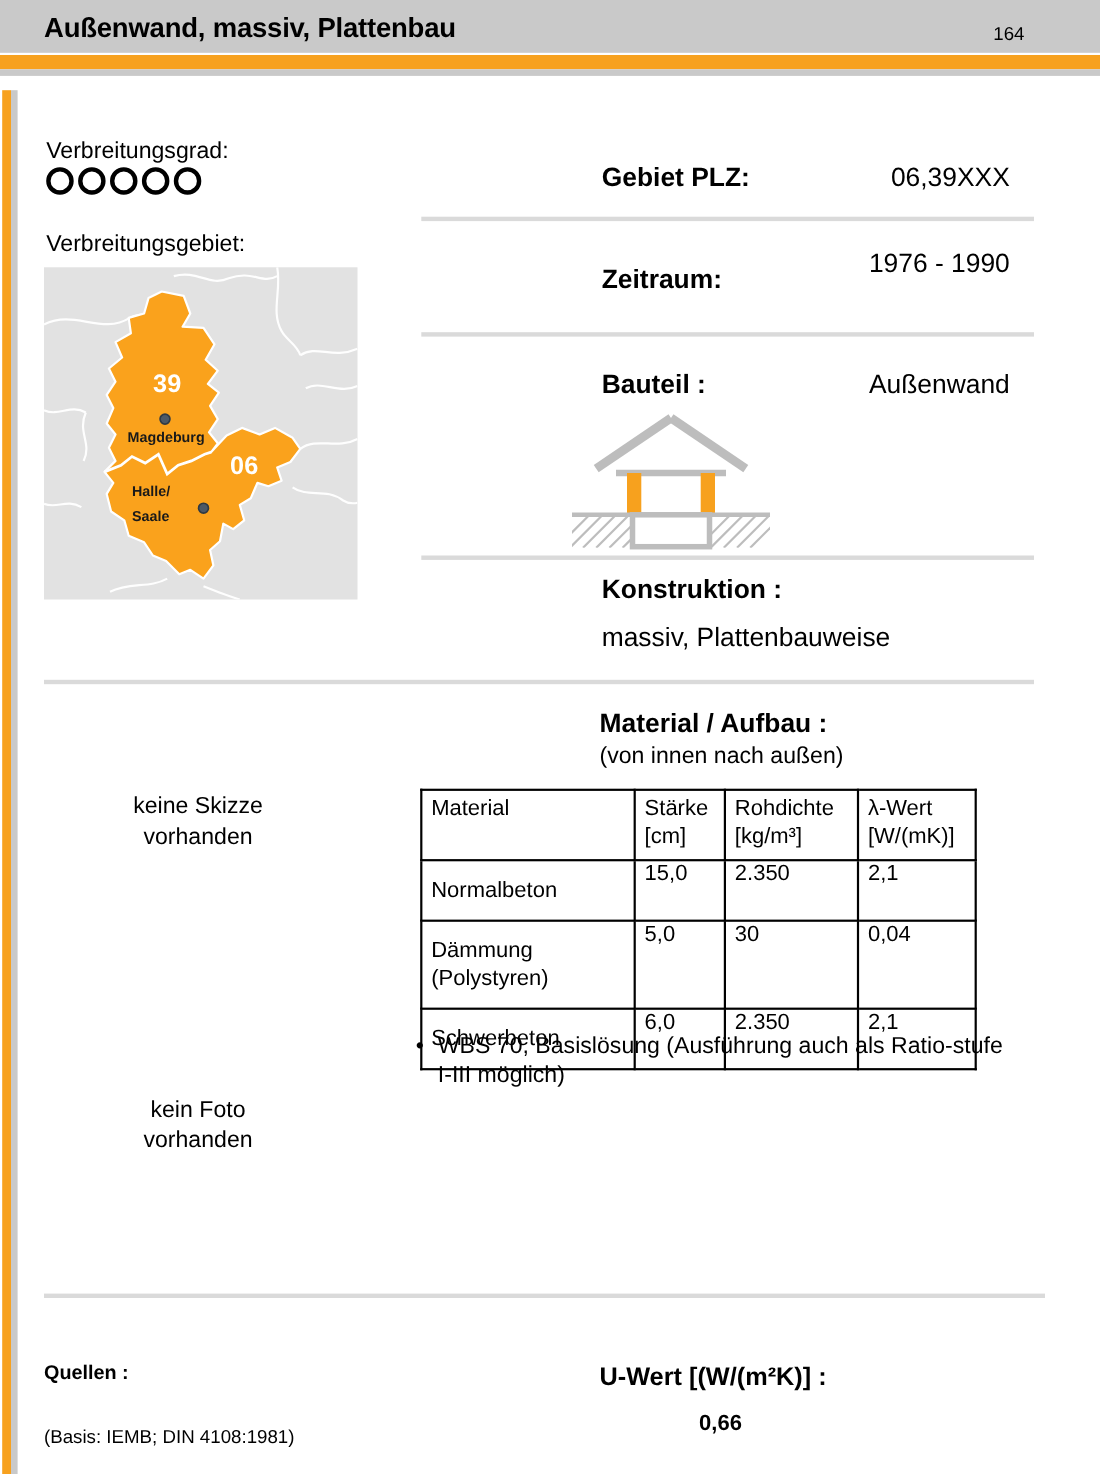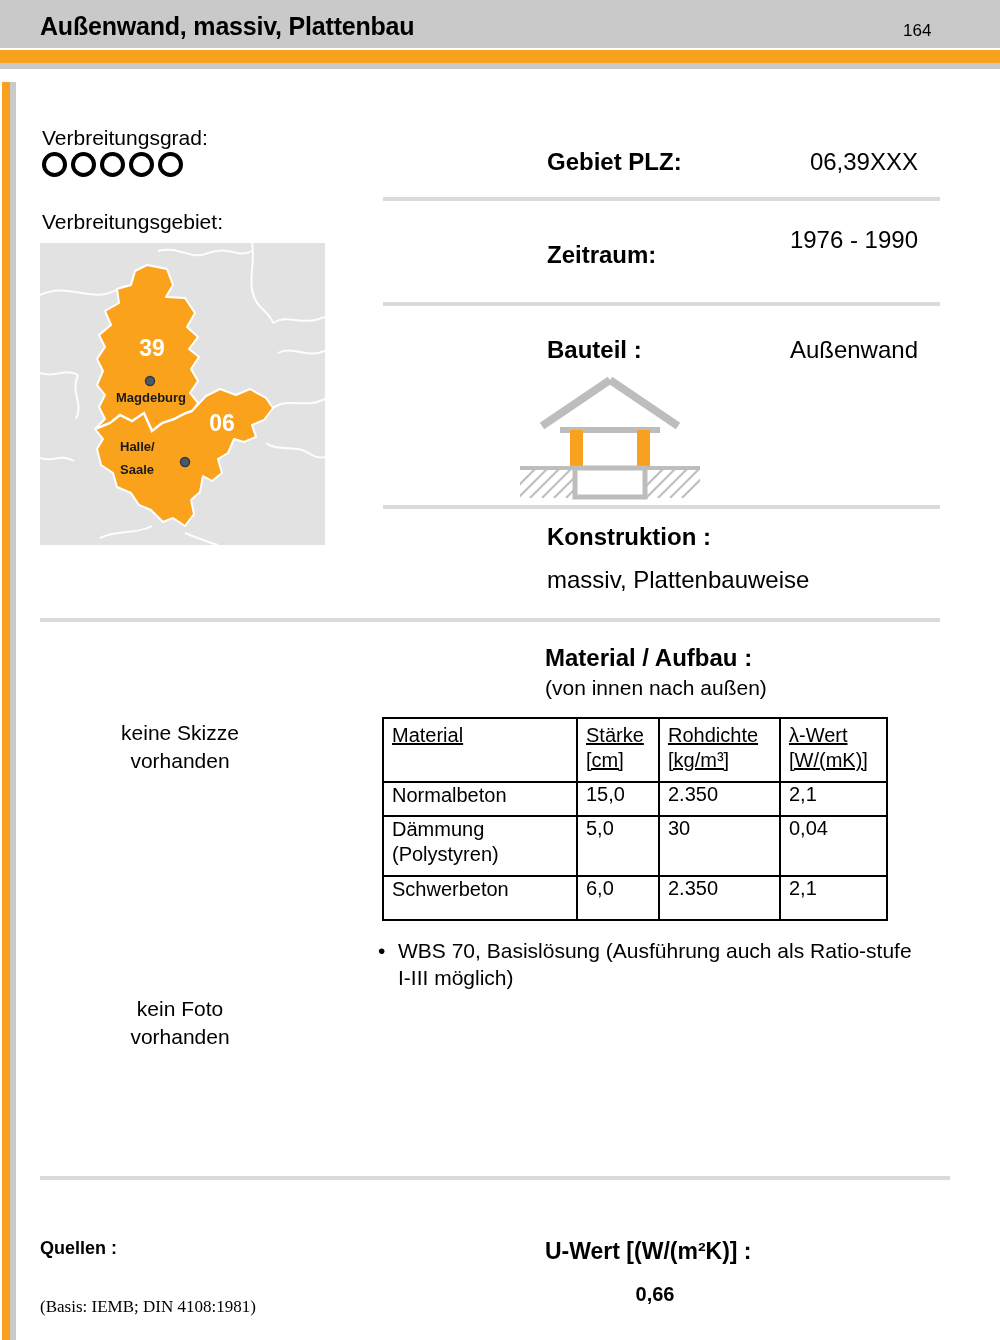--- a/index.html
+++ b/index.html
@@ -45,37 +45,37 @@
   .sep-full{position:absolute;left:40px;width:900px;height:4px;background:var(--sep);}
 
   .house-icon{position:absolute;left:520px;top:372px;}
 
   .mat-heading{position:absolute;left:545px;top:644px;font-size:24px;font-weight:bold;}
   .mat-sub{position:absolute;left:545px;top:676px;font-size:21px;}
 
   table.materials{position:absolute;left:382px;top:717px;border-collapse:collapse;table-layout:fixed;background:#fff;}
   table.materials td,table.materials th{border:2px solid #000;vertical-align:top;text-align:left;font-weight:normal;}
   table.materials th{padding:4px 8px;font-size:20px;line-height:1.25;}
-  table.materials td.name{padding:0 8px;font-size:20px;line-height:1.25;}
+  table.materials td.name{padding:14px 8px;font-size:20px;line-height:1.25;}
   table.materials td.num{padding:0 8px;font-size:20px;}
   .col-mat{width:194px;} .col-th{width:82px;} .col-rd{width:121px;} .col-lw{width:107px;}
-  tr.hdr{height:64px;text-decoration:underline;} tr.r1{height:34px;} tr.r2{height:60px;} tr.r3{height:44px;}
+  tr.hdr{height:64px;} tr.r1{height:34px;} tr.r2{height:60px;} tr.r3{height:44px;}
 
   .note{position:absolute;left:378px;top:938px;width:560px;display:flex;font-size:21px;line-height:1.27;}
   .note .bullet{width:20px;flex:0 0 20px;}
   .note .note-text{width:520px;}
 
   .placeholder-note{position:absolute;left:55px;width:250px;text-align:center;font-size:21px;line-height:28px;}
   .skizze{top:719px;} .foto{top:995px;}
 
   .footer-line{top:1176px;width:910px;}
   .quellen-label{position:absolute;left:40px;top:1238px;font-size:18px;font-weight:bold;}
   .uwert-label{position:absolute;left:545px;top:1238px;font-size:23px;font-weight:bold;}
   .uwert-value{position:absolute;left:525px;top:1283px;width:260px;text-align:center;font-size:20px;font-weight:bold;}
-  .basis{position:absolute;left:40px;top:1297px;font-size:17px;font-family:Liberation Serif, serif;}
+  .basis{position:absolute;left:40px;top:1297px;font-size:17px;}
 </style>
 </head>
 <body>
 
 <div id="canvas">
 
   <div class="header-band"></div>
   <div class="page-title">Außenwand, massiv, Plattenbau</div>
   <div class="page-number">164</div>
   <div class="rule-orange"></div>

